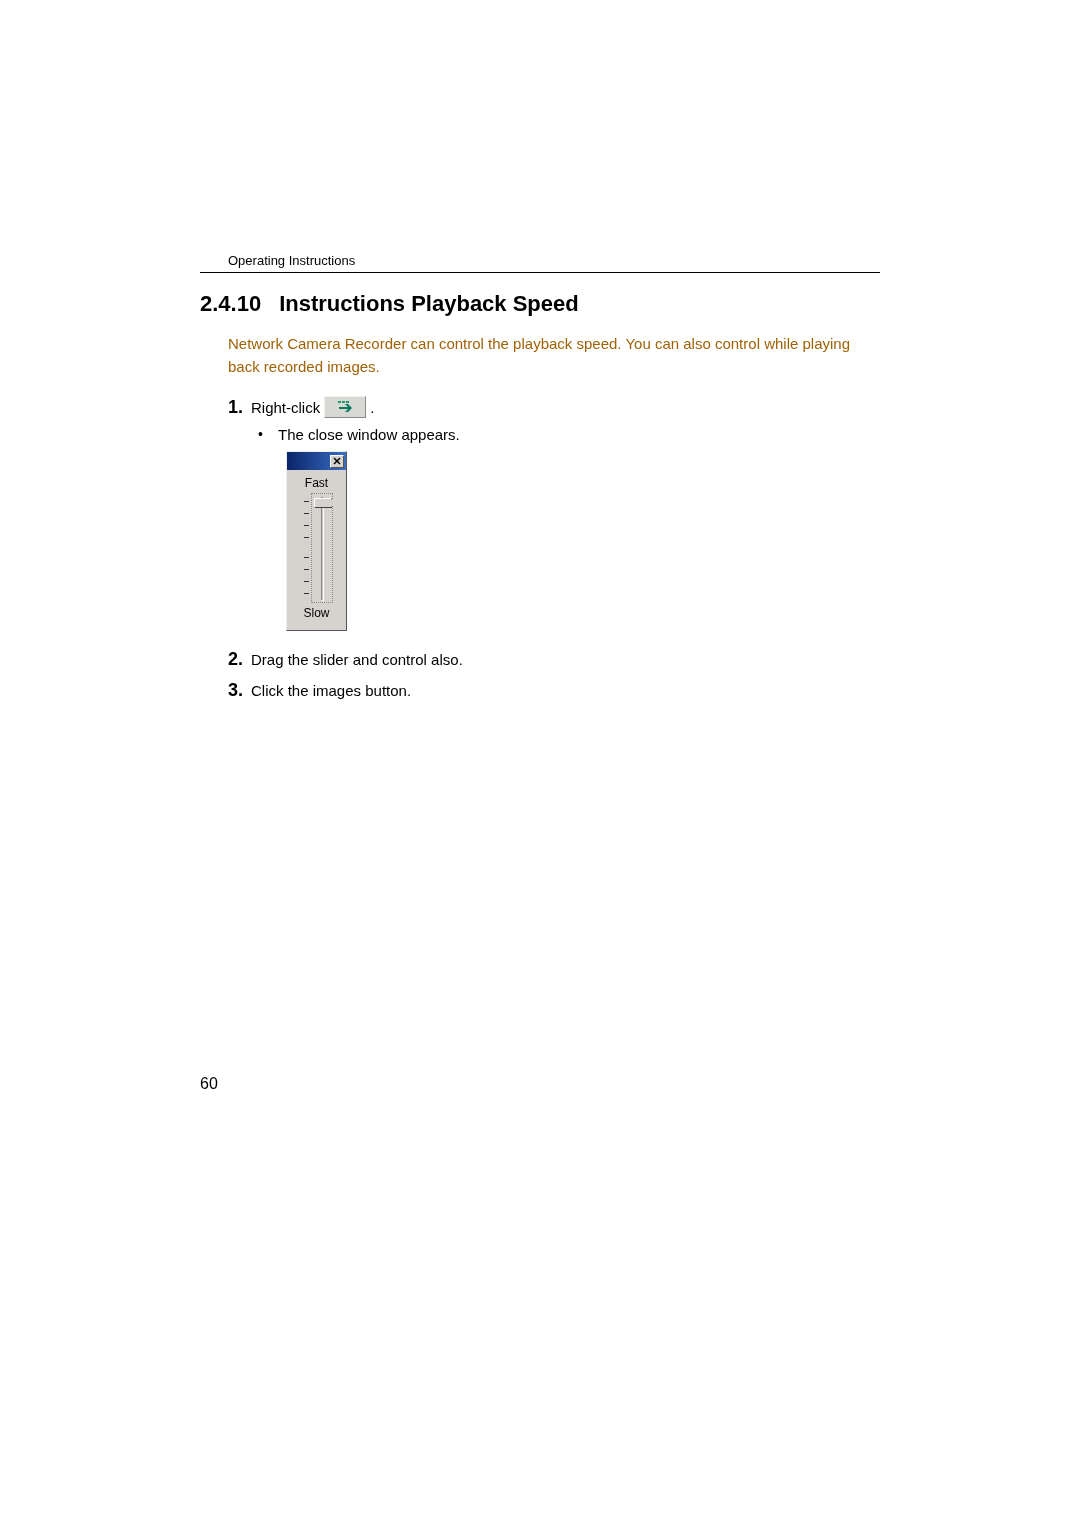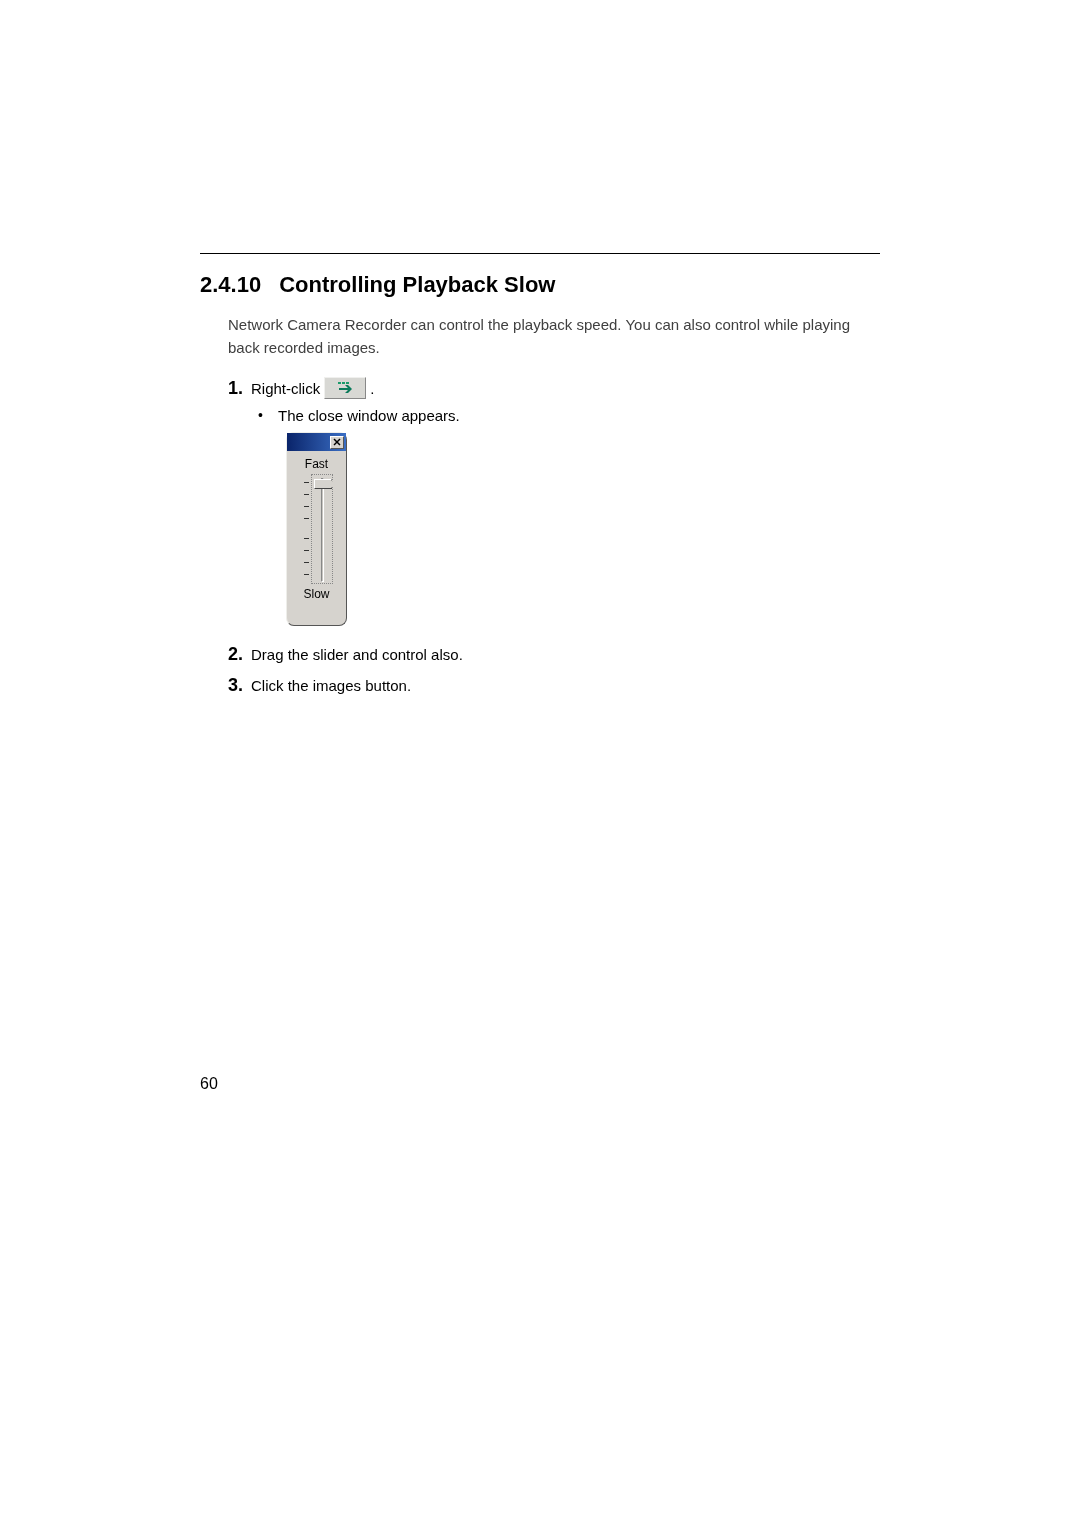--- a/index.html
+++ b/index.html
@@ -35,21 +35,21 @@
       font-size: 22px;
       font-weight: bold;
       color: #000;
       margin-bottom: 16px;
     }
     .section-number {
       margin-right: 18px;
     }
     .intro-text {
       font-size: 15px;
-      color: #404040;
+      color: #a16207;
       margin-left: 28px;
       line-height: 1.5;
       margin-bottom: 18px;
     }
     .step-list {
       list-style: none;
       margin-left: 28px;
     }
     .step-item {
       margin-bottom: 10px;
@@ -107,21 +107,20 @@
       margin-left: 58px;
       margin-top: 6px;
       margin-bottom: 18px;
       width: 61px;
       background: #d6d3ce;
       border-top: 1px solid #eeeeea;
       border-left: 1px solid #eeeeea;
       border-right: 1px solid #555;
       border-bottom: 1px solid #555;
       padding-bottom: 6px;
-      border-radius: 8px;
     }
     .titlebar {
       background: linear-gradient(to right, #0a246a, #3a6ec4);
       height: 18px;
       display: flex;
       justify-content: flex-end;
       align-items: center;
       padding-right: 2px;
     }
     .close-btn {
@@ -145,21 +144,21 @@
     }
     .speed-label-top, .speed-label-bottom {
       font-size: 12px;
       font-family: "MS Sans Serif", Arial, sans-serif;
       color: #000;
       text-align: center;
       margin-bottom: 3px;
     }
     .speed-label-bottom {
       margin-top: 3px;
-      margin-bottom: 16px;
+      margin-bottom: 2px;
     }
     .slider-track-container {
       display: flex;
       justify-content: center;
       align-items: flex-start;
       height: 110px;
       position: relative;
       width: 38px;
       margin: 0 auto;
     }
@@ -221,24 +220,25 @@
       position: absolute;
       left: 200px;
       bottom: 435px;
       font-size: 16px;
     }
   </style>
 </head>
 <body>
 
 <div class="page-content">
+  <div class="header-text">Operating Instructions</div>
   <hr class="header-rule">
 
   <h2 class="section-heading">
-    <span class="section-number">2.4.10</span><span>Controlling Playback Slow</span>
+    <span class="section-number">2.4.10</span><span>Instructions Playback Speed</span>
   </h2>
 
   <p class="intro-text">Network Camera Recorder can control the playback speed. You can also control while playing back recorded images.</p>
 
   <ol class="step-list">
     <li class="step-item">
       <div class="step-line">
         <span class="step-number">1.</span>
         <span class="step-text">Right-click </span>
         <span class="toolbar-button-inline">

